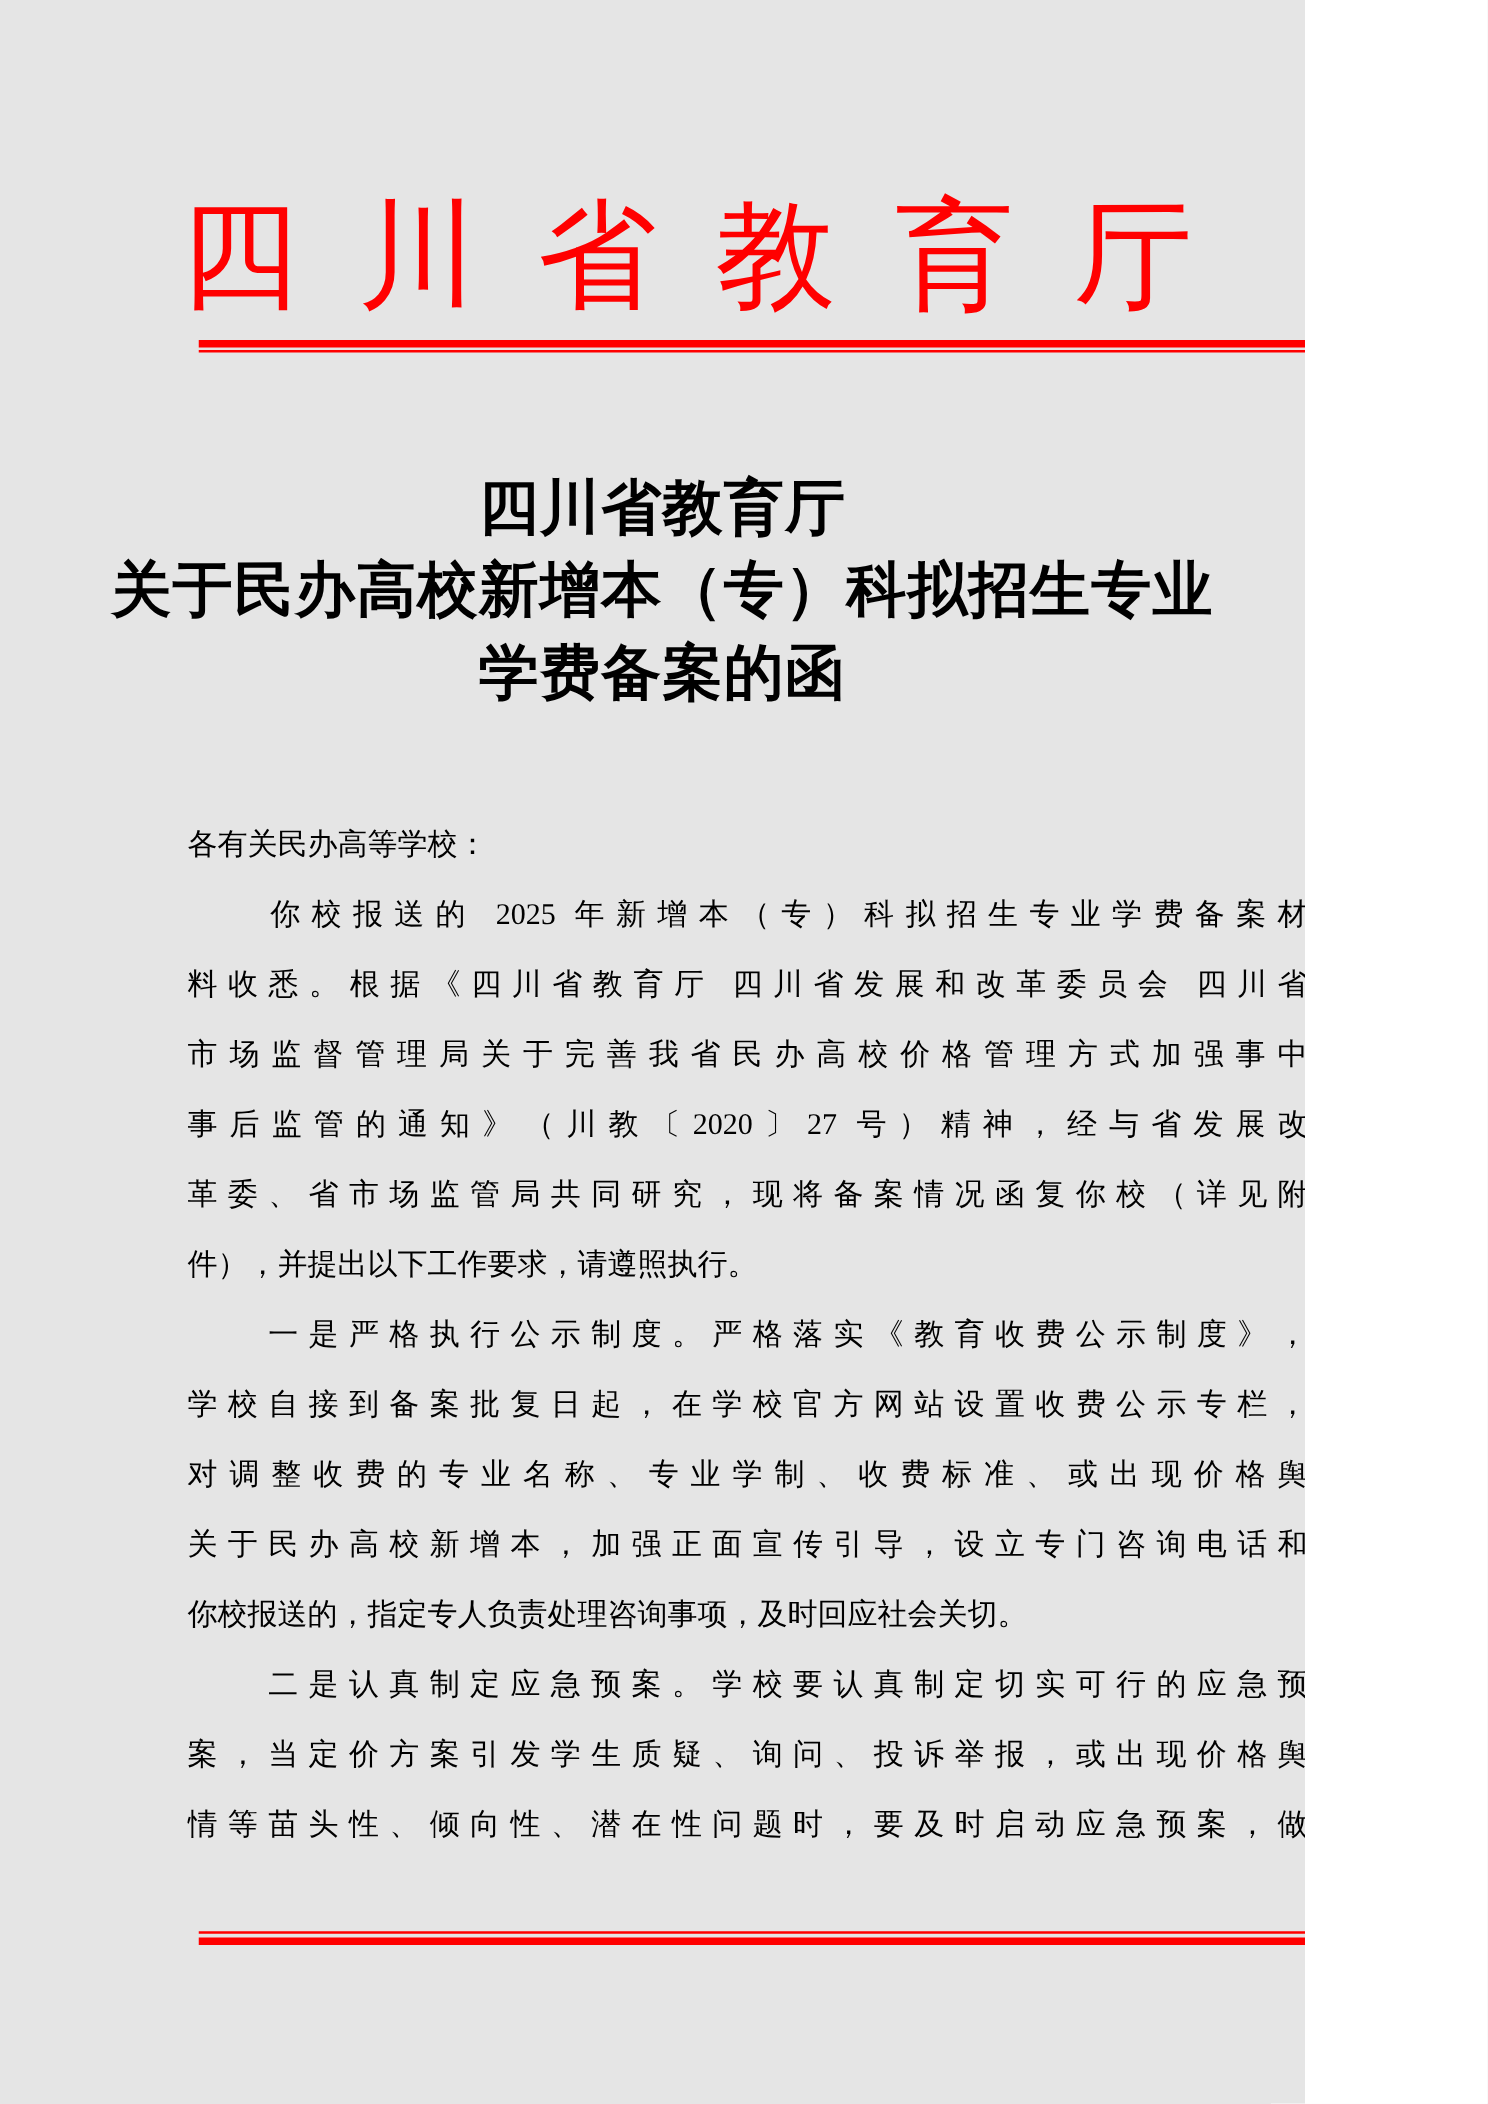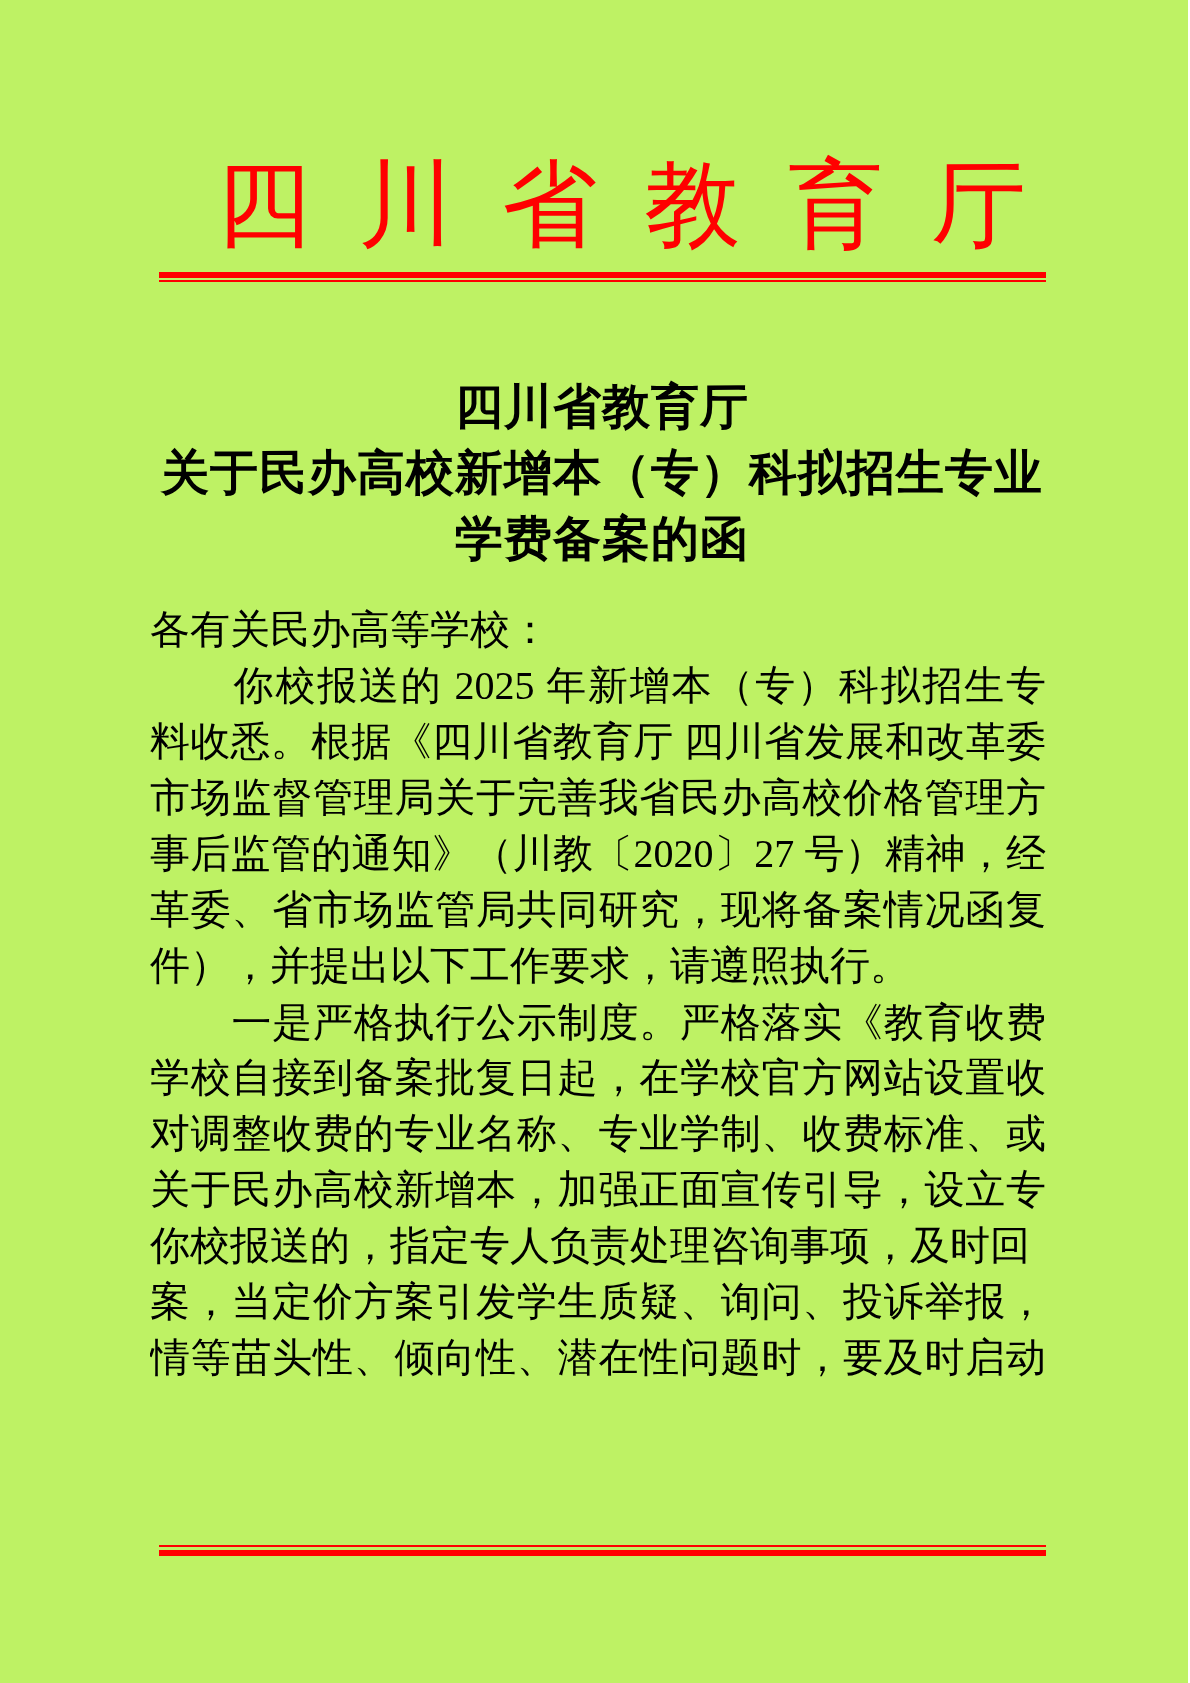--- a/index.html
+++ b/index.html
@@ -1,22 +1,22 @@
 <!DOCTYPE html>
 <html style="--accent-red: #ff0000;"><head>
 <meta charset="utf-8">
 <style>
   :root { --accent-red: #ff0000; }
   * { margin: 0; padding: 0; box-sizing: border-box; }
   html, body { background: #ffffff; }
   .page {
     position: relative;
-    width: 1188px;
+    width: 1044px;
     height: 1683px;
-    background: #bef264;
+    background: #e5e5e5;
     overflow: hidden;
     font-family: "Liberation Serif", "DejaVu Serif", serif;
     color: #000000;
   }
   
   .letterhead {
     position: absolute;
     top: 158px;
     left: 51px;
     width: 100%;
@@ -44,24 +44,24 @@
     width: 100%;
     text-align: center;
     font-size: 48px;
     line-height: 66px;
     font-weight: bold;
     letter-spacing: 1px;
   }
   
   .body-text {
     position: absolute;
-    top: 602px;
+    top: 648px;
     left: 150px;
     width: 896px;
-    font-size: 40px;
+    font-size: 24px;
   }
   .ln {
     height: 56px;
     line-height: 56px;
     white-space: pre-wrap;
     overflow: hidden;
   }
   .fill {
     text-align: justify;
     text-align-last: justify;
@@ -98,20 +98,21 @@
     <div class="ln fill">事后监管的通知》（川教〔2020〕27 号）精神，经与省发展改</div>
     <div class="ln fill">革委、省市场监管局共同研究，现将备案情况函复你校（详见附</div>
     <div class="ln">件），并提出以下工作要求，请遵照执行。</div>
 
     <div class="ln fill"><span class="b">　　一是严格执行公示制度。</span><span>严格落实《教育收费公示制度》，</span></div>
     <div class="ln fill">学校自接到备案批复日起，在学校官方网站设置收费公示专栏，</div>
     <div class="ln fill">对调整收费的专业名称、专业学制、收费标准、或出现价格舆</div>
     <div class="ln fill">关于民办高校新增本，加强正面宣传引导，设立专门咨询电话和</div>
     <div class="ln">你校报送的，指定专人负责处理咨询事项，及时回应社会关切。</div>
 
+    <div class="ln fill"><span class="b">　　二是认真制定应急预案。</span><span>学校要认真制定切实可行的应急预</span></div>
     <div class="ln fill">案，当定价方案引发学生质疑、询问、投诉举报，或出现价格舆</div>
     <div class="ln fill">情等苗头性、倾向性、潜在性问题时，要及时启动应急预案，做</div>
   </div>
 
   <div class="rule rule-bottom">
     <div class="thin"></div>
     <div class="thick"></div>
   </div>
 
 </div>

